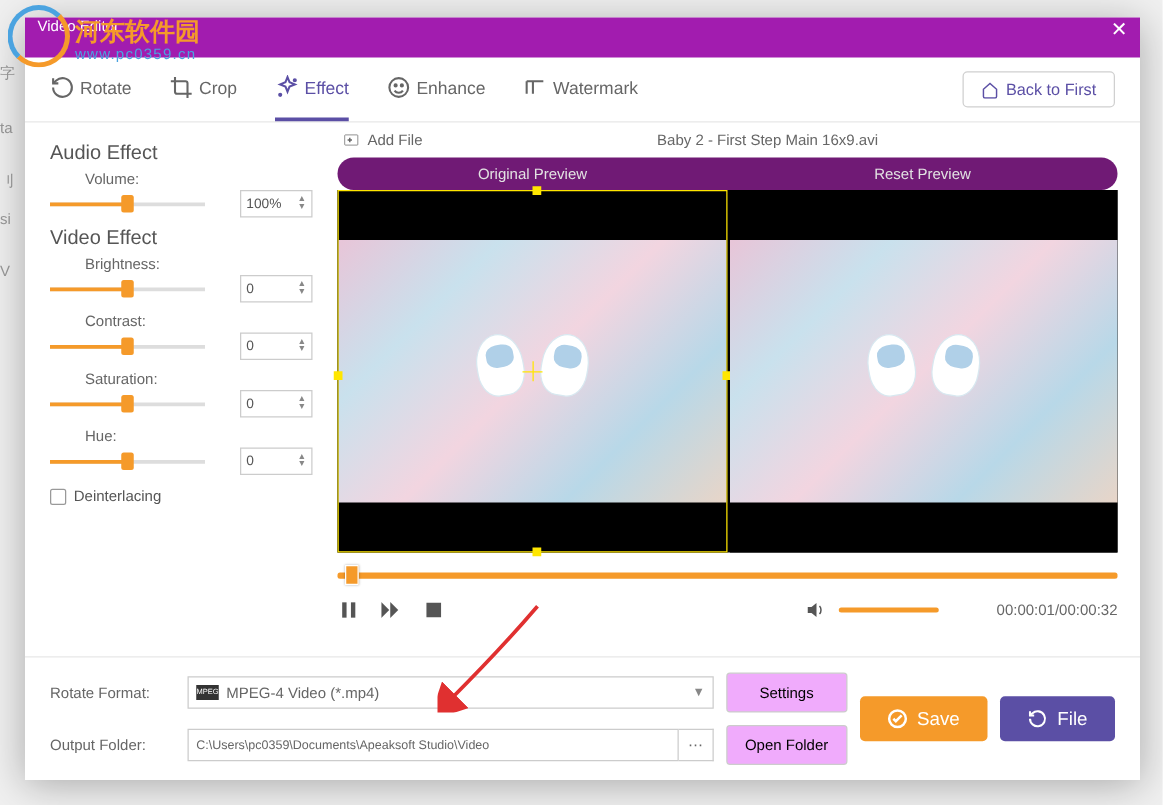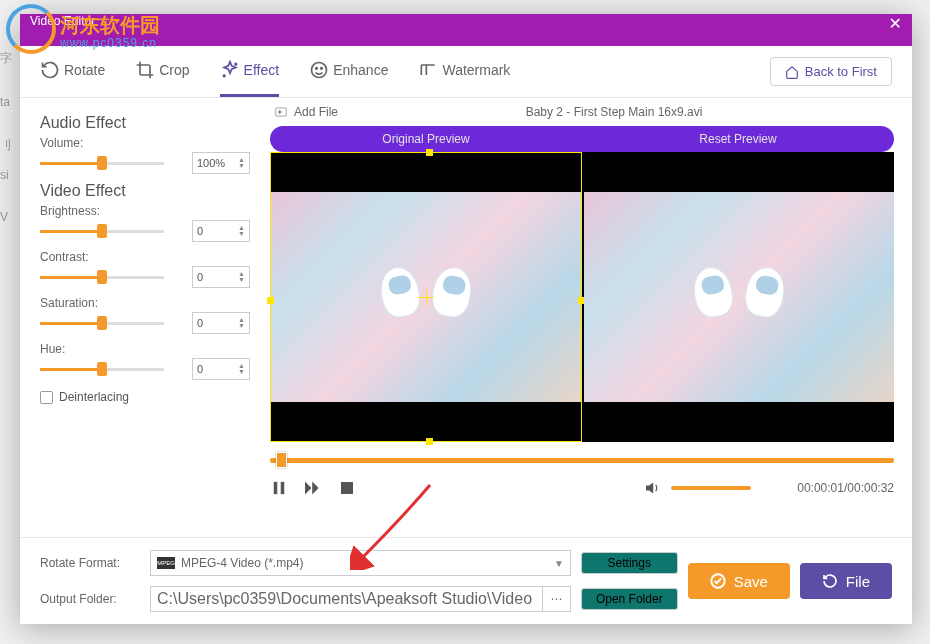--- a/index.html
+++ b/index.html
@@ -10,34 +10,34 @@
 .titlebar .close { width: 30px; text-align: right; font-size: 16px; cursor: pointer; }
 .tabs { display: flex; align-items: center; height: 52px; border-bottom: 1px solid #e8e8e8; padding: 0 20px; gap: 30px; }
 .tab { display: flex; align-items: center; gap: 4px; font-size: 14px; color: #666; cursor: pointer; height: 100%; border-bottom: 3px solid transparent; }
 .tab.active { color: #5b4fa5; border-bottom-color: #5b4fa5; }
 .tab svg { width: 20px; height: 20px; }
 .back-home { margin-left: auto; border: 1px solid #d0d0d0; border-radius: 4px; padding: 6px 14px; font-size: 13px; color: #5b4fa5; display: flex; align-items: center; gap: 6px; cursor: pointer; }
 .body { flex: 1; display: flex; overflow: hidden; }
 .sidebar { width: 250px; padding: 16px 20px; font-size: 12px; color: #555; overflow-y: auto; }
 .sidebar .section-title { font-size: 16px; color: #555; margin-bottom: 4px; }
 .sidebar .row { display: flex; align-items: center; gap: 28px; margin-bottom: 8px; }
-.sidebar label { font-size: 12px; color: #666; display: block; margin-bottom: 2px; }
+.sidebar label { font-size: 12px; color: #666; display: block; margin-bottom: 2px; margin-left: 28px; }
 .slider { flex: 1; height: 16px; position: relative; display: flex; align-items: center; }
 .slider-track { height: 3px; background: #ddd; width: 100%; position: relative; }
 .slider-fill { height: 3px; background: #f59a2a; position: absolute; left: 0; top: 0; }
 .slider-thumb { width: 10px; height: 14px; background: #f59a2a; position: absolute; top: -5.5px; transform: translateX(-50%); border-radius: 2px; }
 .spinner { width: 58px; height: 22px; border: 1px solid #ccc; font-size: 11px; padding: 2px 4px; display: flex; align-items: center; justify-content: space-between; }
 .spinner .arrows { display: flex; flex-direction: column; font-size: 7px; line-height: 6px; color: #888; }
 .checkbox-row { display: flex; align-items: center; gap: 6px; margin-top: 10px; }
 .checkbox { width: 13px; height: 13px; border: 1px solid #999; border-radius: 2px; }
 .preview-area { flex: 1; display: flex; flex-direction: column; padding: 0 18px 0 0; }
 .file-row { display: flex; align-items: center; height: 28px; font-size: 12px; color: #666; padding: 0 4px; }
 .add-file { display: flex; align-items: center; gap: 6px; cursor: pointer; }
 .filename { flex: 1; text-align: center; }
-.preview-headers { display: flex; background: #6d28d9; color: #e2e2e2; font-size: 12px; border-radius: 13px; }
+.preview-headers { display: flex; background: #701a75; color: #e2e2e2; font-size: 12px; border-radius: 13px; }
 .preview-headers div { flex: 1; text-align: center; padding: 6px 0; }
 .previews { display: flex; background: #000; height: 290px; gap: 2px; }
 .preview { flex: 1; position: relative; background: #000; display: flex; align-items: center; justify-content: center; }
 .preview.left { border: 1px solid #ffe600; }
 .preview-img { width: 100%; height: 210px; background: linear-gradient(135deg, #e8c5d8 0%, #c9e1ed 25%, #f2d5e0 50%, #b8d8e8 75%, #e8d5c8 100%); position: relative; }
 .shoes { position: absolute; left: 50%; top: 50%; transform: translate(-50%, -50%); width: 90px; height: 60px; }
 .shoe { position: absolute; width: 38px; height: 50px; background: #fff; border-radius: 50% 50% 40% 40%; border: 1px solid #d8e8f0; }
 .shoe::after { content: ''; position: absolute; top: 8px; left: 8px; width: 22px; height: 18px; background: #b0d0e8; border-radius: 40%; }
 .shoe.l { left: 0; transform: rotate(-10deg); }
 .shoe.r { right: 0; transform: rotate(10deg); }
@@ -51,23 +51,23 @@
 .controls { display: flex; align-items: center; gap: 16px; padding: 6px 0; }
 .ctrl-btn { width: 18px; height: 18px; color: #555; cursor: pointer; display: flex; align-items: center; justify-content: center; }
 .vol-group { margin-left: auto; display: flex; align-items: center; gap: 8px; }
 .vol-slider { width: 80px; height: 4px; background: #f59a2a; border-radius: 2px; position: relative; }
 .time { font-size: 12px; color: #666; margin-left: 30px; }
 .footer { border-top: 1px solid #e8e8e8; padding: 12px 20px; display: grid; grid-template-columns: 100px 1fr auto auto; gap: 10px 10px; align-items: center; font-size: 12px; color: #666; }
 .footer label { text-align: left; }
 .combo { border: 1px solid #ccc; height: 26px; display: flex; align-items: center; padding: 0 6px; font-size: 12px; position: relative; }
 .combo .chev { position: absolute; right: 6px; font-size: 10px; color: #888; }
 .combo .format-icon { width: 18px; height: 12px; background: #333; color: #fff; font-size: 6px; display: flex; align-items: center; justify-content: center; margin-right: 6px; }
-.btn-sm { border: 1px solid #ccc; background: #0f766e; height: 22px; padding: 0 14px; font-size: 12px; cursor: pointer; border-radius: 3px; }
+.btn-sm { border: 1px solid #ccc; background: #f0abfc; height: 32px; padding: 0 14px; font-size: 12px; cursor: pointer; border-radius: 3px; }
 .path-row { display: flex; gap: 0; }
-.path-input { flex: 1; border: 1px solid #ccc; height: 26px; padding: 0 6px; font-size: 16px; display: flex; align-items: center; }
+.path-input { flex: 1; border: 1px solid #ccc; height: 26px; padding: 0 6px; font-size: 10px; display: flex; align-items: center; }
 .browse { border: 1px solid #ccc; border-left: none; height: 26px; width: 28px; display: flex; align-items: center; justify-content: center; cursor: pointer; }
 .btn-big { height: 36px; padding: 0 22px; border: none; border-radius: 4px; color: #fff; font-size: 15px; display: flex; align-items: center; gap: 8px; cursor: pointer; }
 .btn-save { background: #f59a2a; }
 .btn-reset { background: #5b4fa5; }
 .overlay-logo { position: absolute; left: 6px; top: 4px; z-index: 10; pointer-events: none; }
 .logo-circle { width: 50px; height: 50px; border: 4px solid #4aa3e0; border-radius: 50%; border-right-color: #f59a2a; border-bottom-color: #f59a2a; position: relative; }
 .overlay-text { position: absolute; left: 60px; top: 12px; font-size: 20px; color: #f59a2a; font-weight: bold; z-index: 10; pointer-events:none; }
 .overlay-url { position: absolute; left: 60px; top: 36px; font-size: 12px; color: #4aa3e0; z-index: 10; pointer-events:none; letter-spacing: 1px; }
 .arrow-annot { position: absolute; left: 350px; top: 480px; z-index: 20; pointer-events: none; }
 .bg-chinese { position: absolute; left: 0; top: 50px; font-size: 12px; color: #999; writing-mode: horizontal-tb; z-index:0; }

